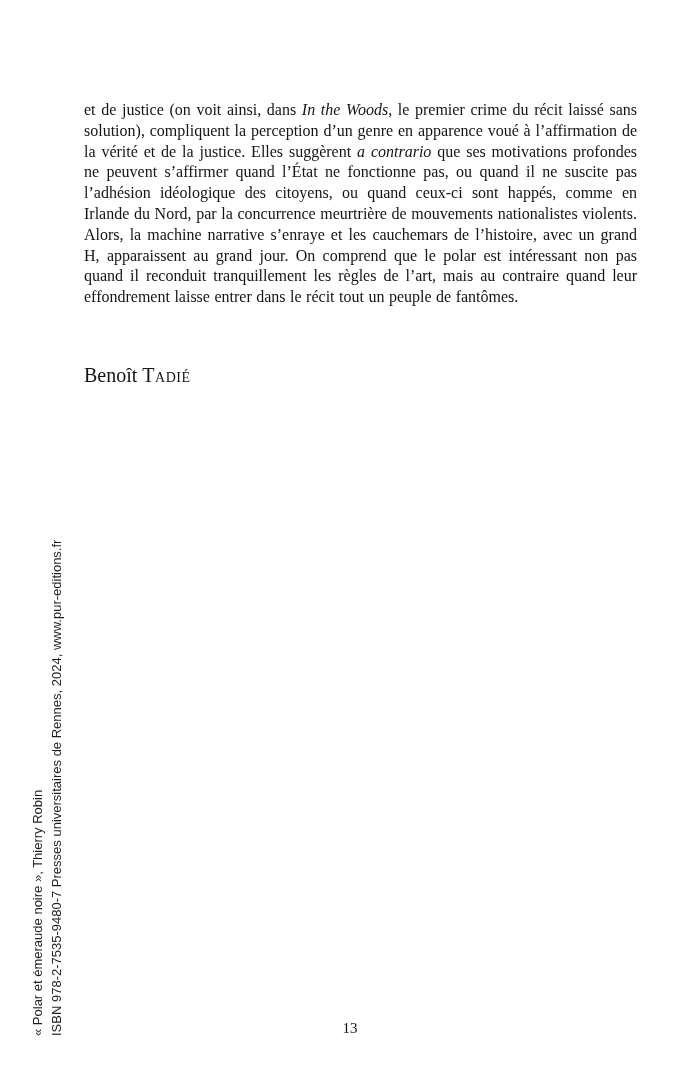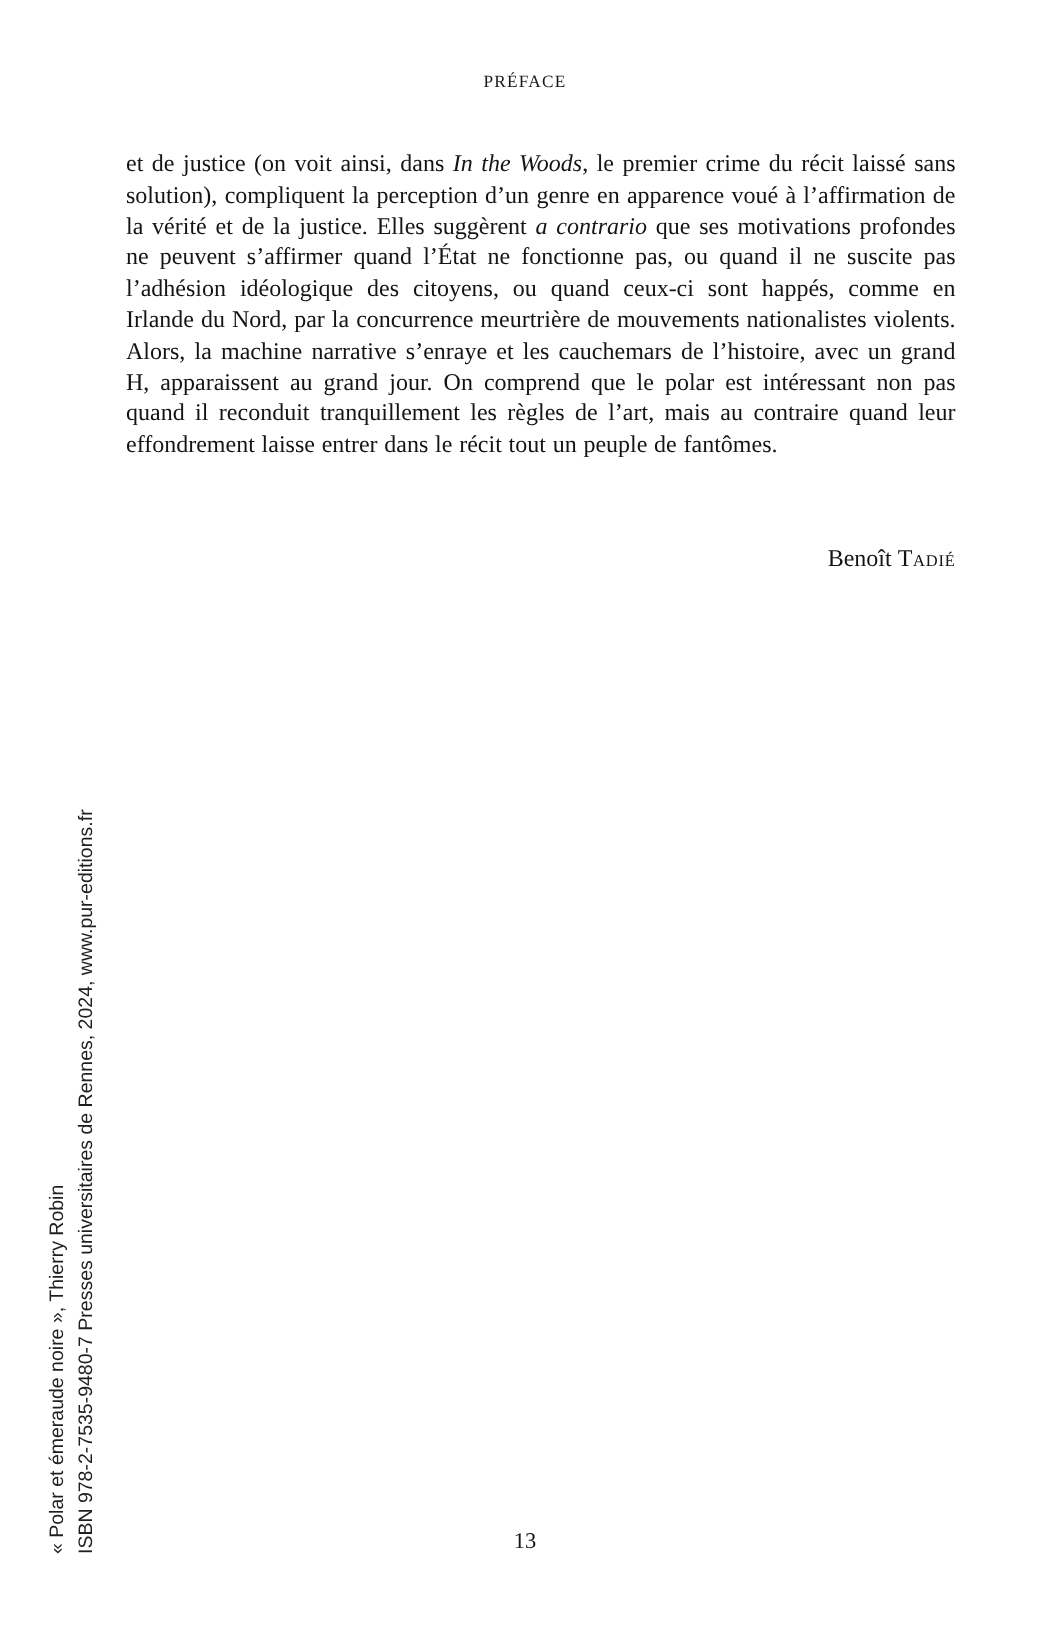--- a/index.html
+++ b/index.html
@@ -39,22 +39,22 @@
     -webkit-hyphens: auto;
     word-spacing: 0.5px;
     font-family: Liberation Serif, serif;
   }
   .italic { font-style: italic; }
   .signature {
     position: absolute;
     top: 364px;
     left: 84px;
     width: 553px;
-    text-align: right;
-    font-size: 16px;
+    text-align: left;
+    font-size: 20px;
   }
   .smallcaps {
     font-variant: small-caps;
     letter-spacing: 0.5px;
   }
   .spine {
     position: absolute;
     left: 66px;
     bottom: 48px;
     transform-origin: 0 100%;
@@ -73,21 +73,20 @@
     text-align: center;
     font-size: 15px;
     margin-top: 16px;
   }
 </style>
 </head>
 <body>
 
 <div class="page">
 
-  <div class="running-head">PRÉFACE</div>
 
   <p class="body-text" lang="fr"><span>et de justice (on voit ainsi, dans </span><span class="italic">In the Woods</span><span>, le premier crime du récit laissé sans solution), compliquent la perception d’un genre en apparence voué à l’affirmation de la vérité et de la justice. Elles suggèrent </span><span class="italic">a contrario</span><span> que ses motivations profondes ne peuvent s’affirmer quand l’État ne fonctionne pas, ou quand il ne suscite pas l’adhésion idéologique des citoyens, ou quand ceux-ci sont happés, comme en Irlande du Nord, par la concurrence meurtrière de mouvements nationalistes violents. Alors, la machine narrative s’enraye et les cauchemars de l’histoire, avec un grand H, apparaissent au grand jour. On comprend que le polar est intéressant non pas quand il reconduit tranquillement les règles de l’art, mais au contraire quand leur effondrement laisse entrer dans le récit tout un peuple de fantômes.</span></p>
 
   <div class="signature">
     <span>Benoît</span>
     <span class="smallcaps">Tadié</span>
   </div>
 
   <div class="spine">
     <div>« Polar et émeraude noire », Thierry Robin</div>

